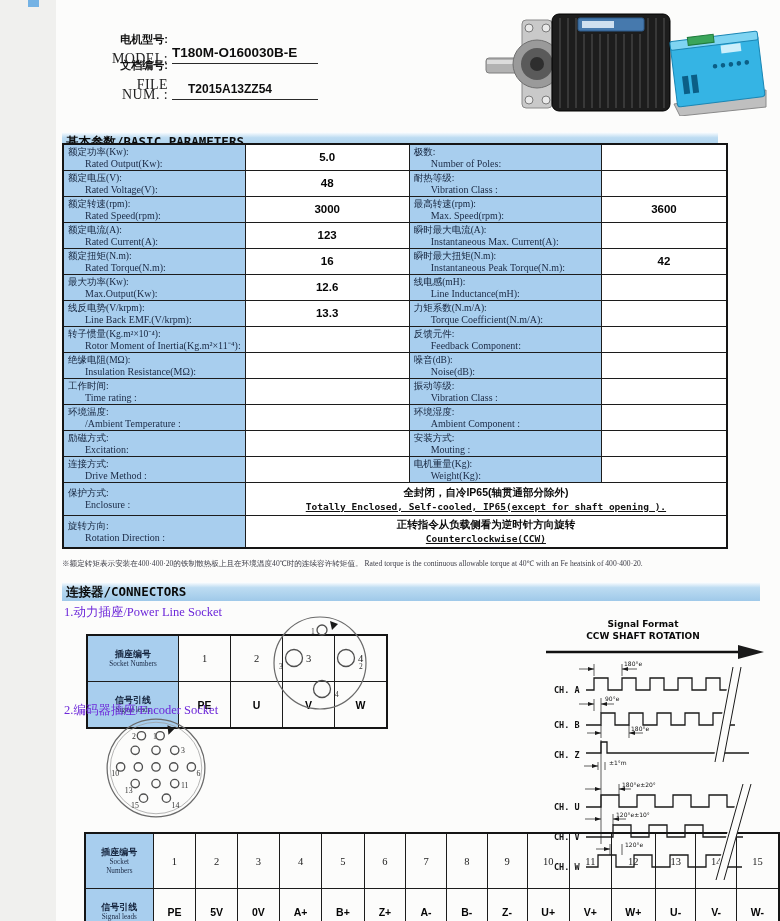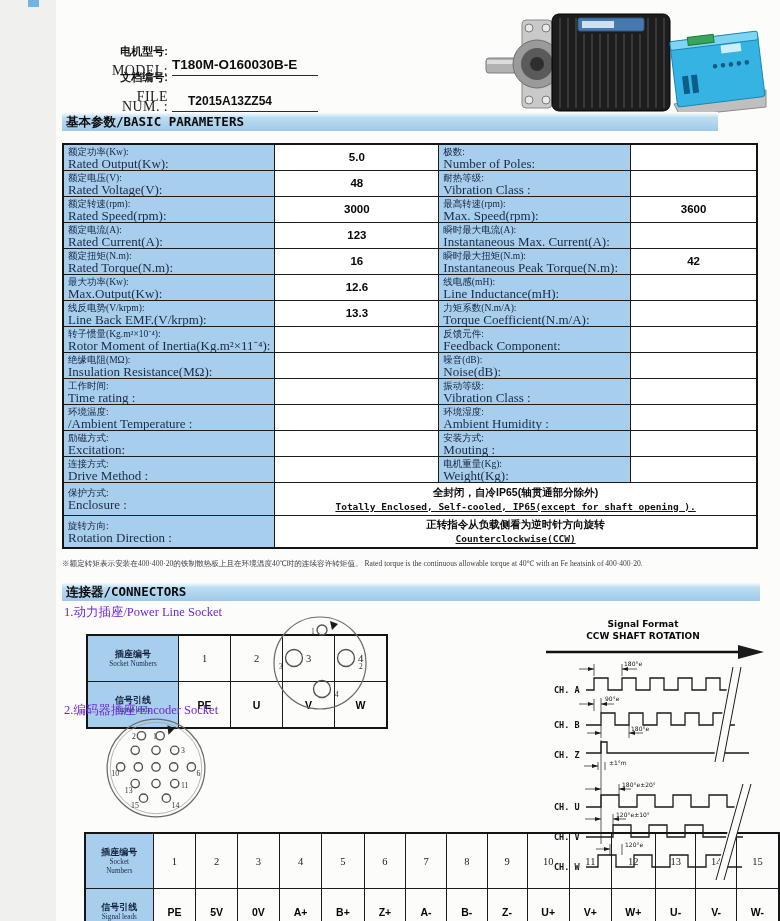--- a/index.html
+++ b/index.html
@@ -2,47 +2,47 @@
 <html><head>
 <meta charset="utf-8">
 <style>
   html,body { margin:0; padding:0; background:#dcdcdc; }
   .page { position:relative; width:780px; height:921px; background:#fcfcfb;
           font-family:"Liberation Serif", serif; overflow:hidden; }
   .left-shade { position:absolute; left:0; top:0; width:56px; height:921px; background:#f0f0ee; }
   .corner-mark { position:absolute; left:28px; top:0; width:11px; height:7px; background:#74b2e4; }
 
   
-  .hdr { position:absolute; left:96px; top:40px; width:232px; }
+  .hdr { position:absolute; left:96px; top:28px; width:232px; }
   .hdr-row { display:flex; align-items:flex-end; height:36px; }
   .hdr-lbls { width:72px; text-align:right; padding-right:4px; }
   .hl-zh { font-family:"Liberation Sans",sans-serif; font-weight:bold; font-size:11px; color:#111; line-height:12px;}
   .hl-en { font-size:14px; color:#222; letter-spacing:.4px; line-height:10px;margin-top:9px;}
   .hdr-val { width:146px; border-bottom:1.6px solid #2a2a2a; padding-bottom:3px; }
   .hv1 { font-family:Liberation Sans, sans-serif; font-weight:bold; font-size:13.5px; color:#0d0d0d; }
   .hv2 { font-family:"Liberation Sans",sans-serif; font-weight:bold; font-size:12px; color:#0d0d0d; padding-left:16px; }
 
   .photo { position:absolute; left:478px; top:4px; width:290px; height:112px; }
 
   
   .secbar { position:absolute; left:62px; height:19px; line-height:19px; padding-left:4px;
             background:linear-gradient(180deg,#ffffff 0%,#bddcf2 30%,#9fc9e9 100%);
             font-family:"DejaVu Sans Mono",monospace; font-weight:bold; font-size:12.5px; color:#0a0a0a; }
-  #bar1 { top:112px; width:652px; }
+  #bar1 { top:132px; width:652px; }
   #bar2 { top:582px; width:694px; }
 
   
   .ptable { position:absolute; left:62px; top:143px; border-collapse:collapse; border:2px solid #151515;
             table-layout:fixed; }
   .ptable td { border:1px solid #1c1c1c; padding:0 4px; overflow:hidden; }
   .ptable tr { height:26px; }
   .ptable tr.spanrow { height:33px; }
   td.lbl { background:#a8ceee; }
   .lz { font-size:9.5px; color:#14233c; line-height:12px; white-space:nowrap; }
-  .le { font-size:13px; color:#1b2a45; line-height:11px; white-space:nowrap; }
+  .le { font-size:10px; color:#1b2a45; line-height:11px; white-space:nowrap;margin-left:17px; }
   td.val { text-align:center; font-family:"Liberation Sans",sans-serif; font-weight:bold; font-size:11.5px; color:#050505; background:#fff; }
   .sv-zh { text-align:center; font-family:"Liberation Sans",sans-serif; font-weight:bold; font-size:10.5px; color:#0a0a0a; line-height:15px;}
   .sv-en { text-align:center; font-family:"DejaVu Sans Mono",monospace; font-size:9.5px; color:#111; line-height:13px;text-decoration:underline;}
 
   .footnote { position:absolute; left:62px; top:558px; width:702px; font-size:7.6px; color:#3c3c46; }
 
   .subhead { position:absolute; font-size:12.5px; color:#6d28d9; font-weight:400; }
   #sh-power { left:64px; top:604px; }
   #sh-encoder { left:64px; top:702px; }
 
@@ -269,21 +269,21 @@
           <td class="val"></td>
         </tr>
     <tr>
           <td class="lbl">
             <div class="lz">环境温度:</div>
             <div class="le">/Ambient Temperature :</div>
           </td>
           <td class="val"></td>
           <td class="lbl">
             <div class="lz">环境湿度:</div>
-            <div class="le">Ambient Humidity :</div>
+            <div class="le">Ambient Component :</div>
           </td>
           <td class="val"></td>
         </tr>
     <tr>
           <td class="lbl">
             <div class="lz">励磁方式:</div>
             <div class="le">Excitation:</div>
           </td>
           <td class="val"></td>
           <td class="lbl">

